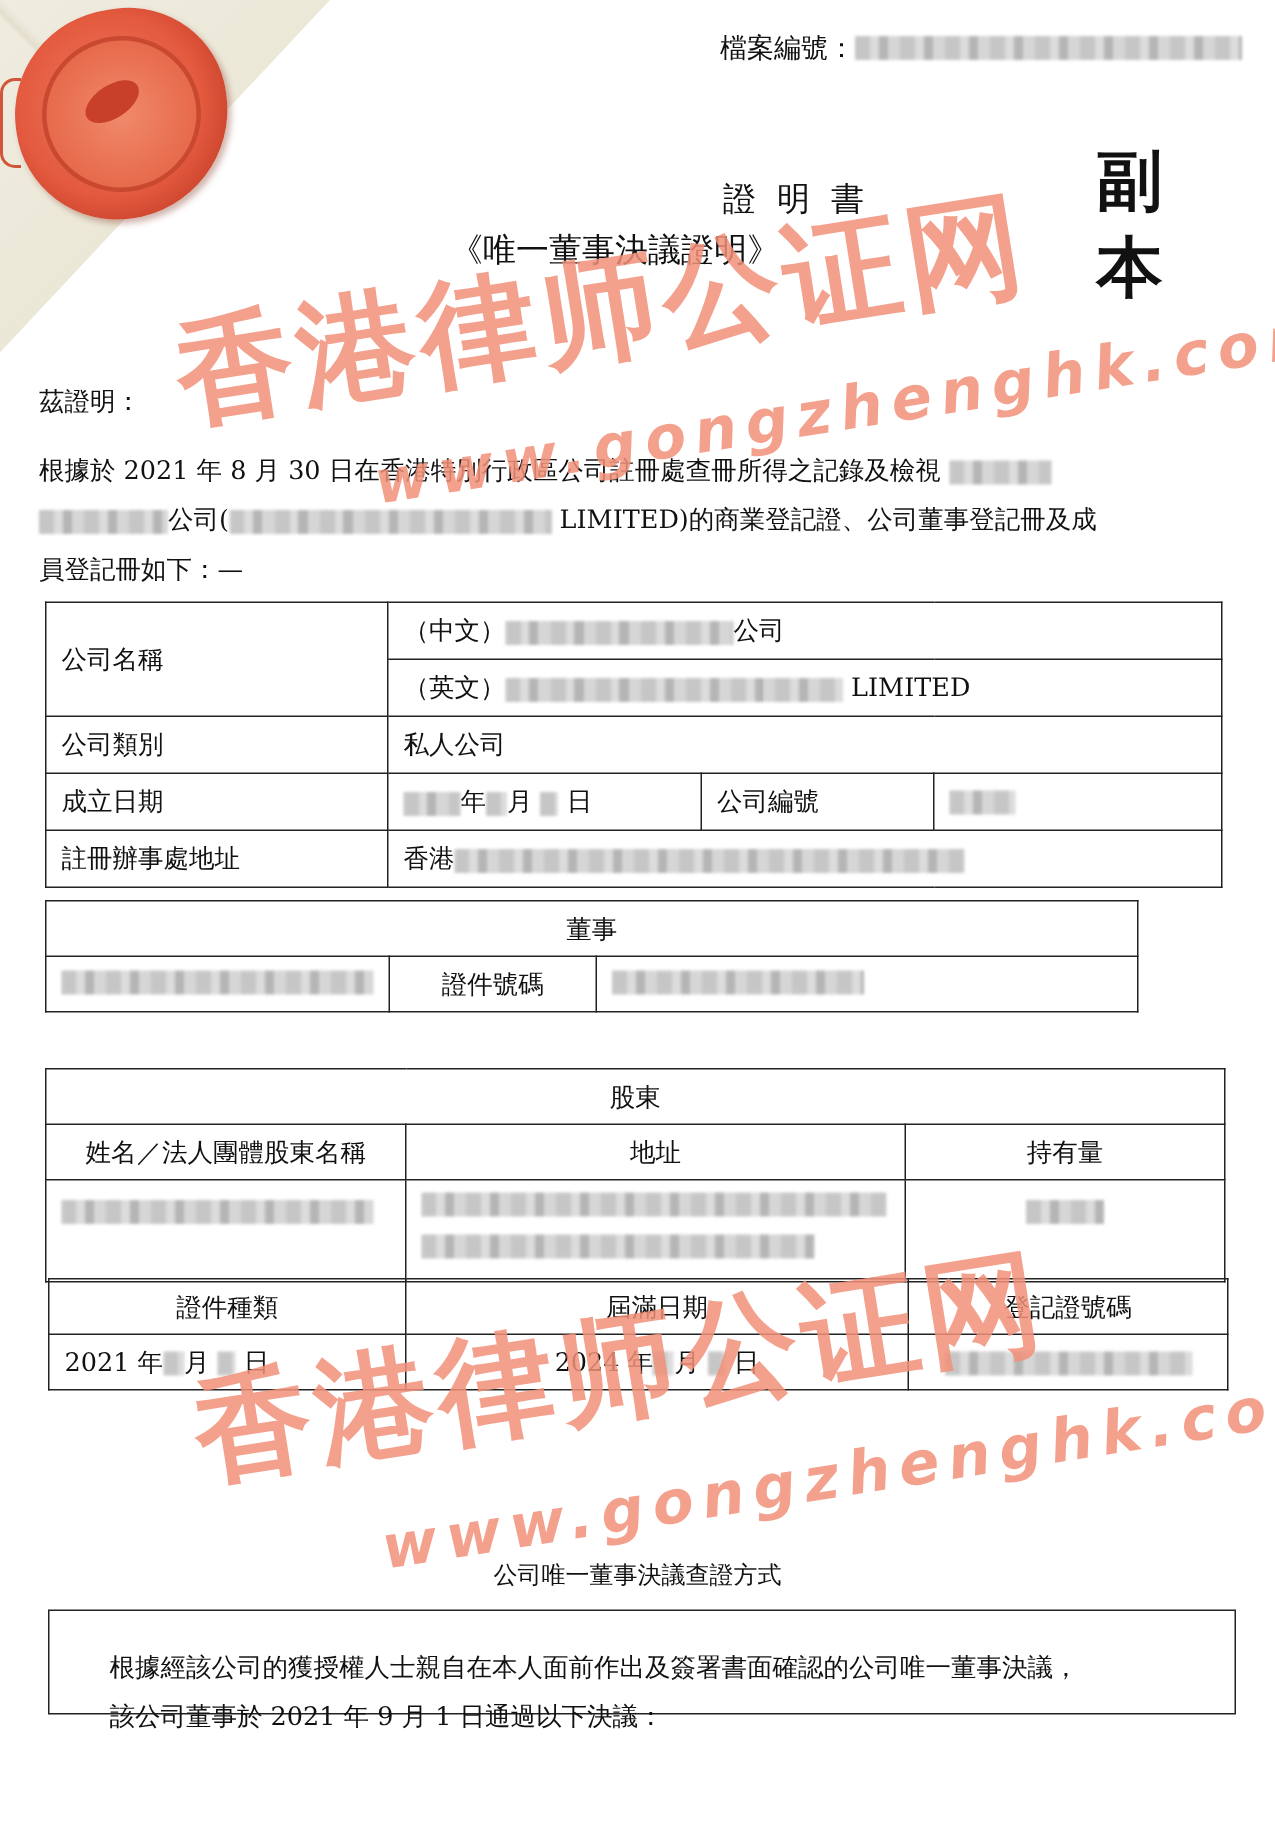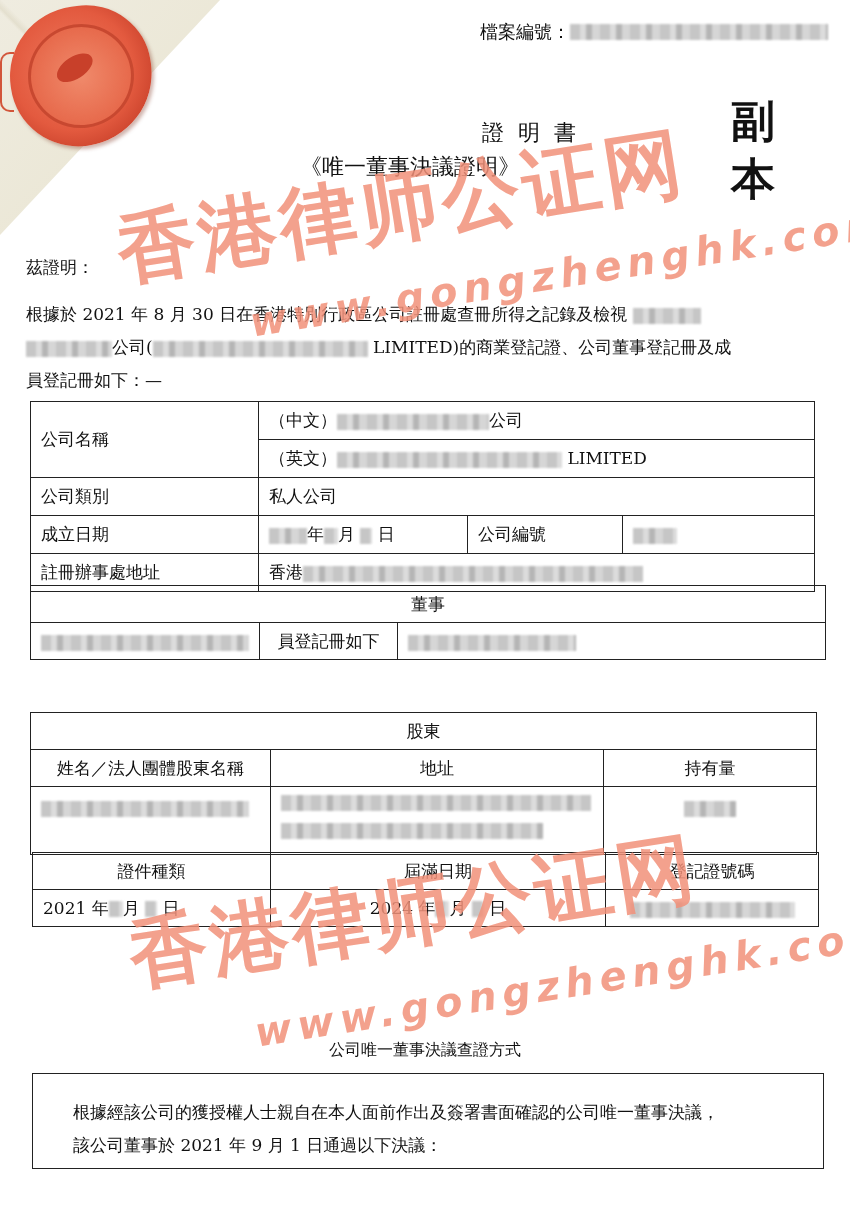--- a/index.html
+++ b/index.html
@@ -64,27 +64,27 @@
   .certify { position: absolute; left: 26px; top: 256px; font-size: 17px; }
   .para { position: absolute; left: 26px; top: 298px; width: 800px; font-size: 17px; line-height: 33px; }
   .para .line { white-space: nowrap; display: block; }
 
   table.grid { position: absolute; border-collapse: collapse; font-size: 17px; }
   table.grid td { border: 1.5px solid #222; padding: 0 10px; height: 37px; vertical-align: middle; margin-left: 20px; }
   .c { text-align: center; }
 
   #t1 { left: 30px; top: 401px; width: 785px; }
   #t1 td { height: 38px; }
-  #t2 { left: 30px; top: 585px; width: 796px; }
+  #t2 { left: 30px; top: 600px; width: 729px; font-family: Liberation Mono, monospace; }
   #t3 { left: 30px; top: 712px; width: 787px; }
   #t4 { left: 32px; top: 852px; width: 787px; }
 
   .section-title { position: absolute; left: 0; top: 1040px; width: 850px; text-align: center; font-size: 16px; }
   .box {
-    position: absolute; left: 32px; top: 1073px; width: 792px; height: 96px; border: 1.5px solid #222;
+    position: absolute; left: 32px; top: 1073px; width: 792px; height: 70px; border: 1.5px solid #222;
     padding: 22px 0 0 40px; font-size: 17px; line-height: 33px;
   }
 
   .watermark {
     position: absolute; color: #f2917a; opacity: 0.85; font-family: "DejaVu Sans", sans-serif; font-weight: bold;
     pointer-events: none; white-space: nowrap; transform-origin: left center;
   }
   .wm-cn { font-size: 78px; letter-spacing: 4px; }
   .wm-url { font-size: 40px; letter-spacing: 6px; font-style: italic; }
   #wm1 { left: 118px; top: 200px; transform: rotate(-9deg); }
@@ -177,21 +177,21 @@
       <col style="width:228px">
       <col style="width:138px">
       <col>
     </colgroup>
   <tbody>
       <tr>
     <td colspan="3" class="c">董事</td>
   </tr>
   <tr>
     <td><span class="blur" style="width:208px"></span></td>
-    <td class="c">員登記冊如下</td>
+    <td class="c">證件號碼</td>
     <td><span class="blur" style="width:168px"></span></td>
   </tr>
 </tbody>
   </table>
 
 <table class="grid" id="t3">
   <colgroup>
       <col style="width:240px">
       <col style="width:333px">
       <col>

